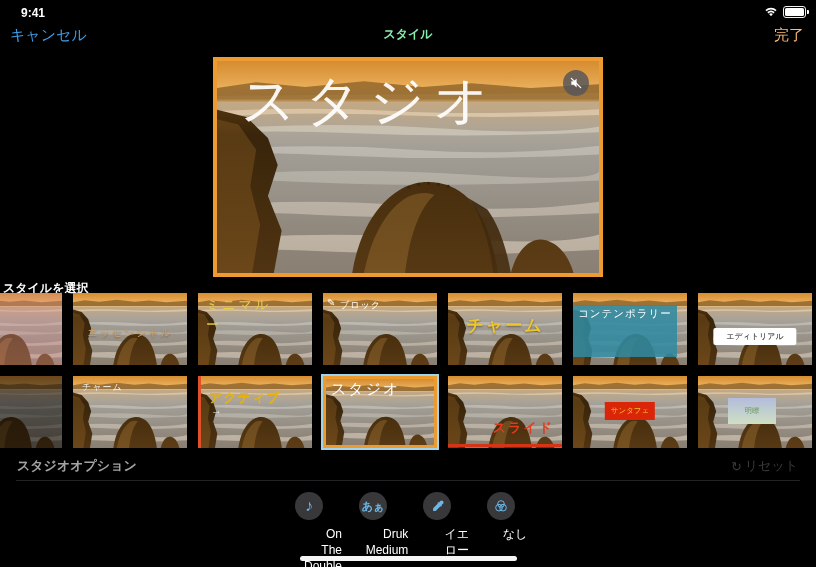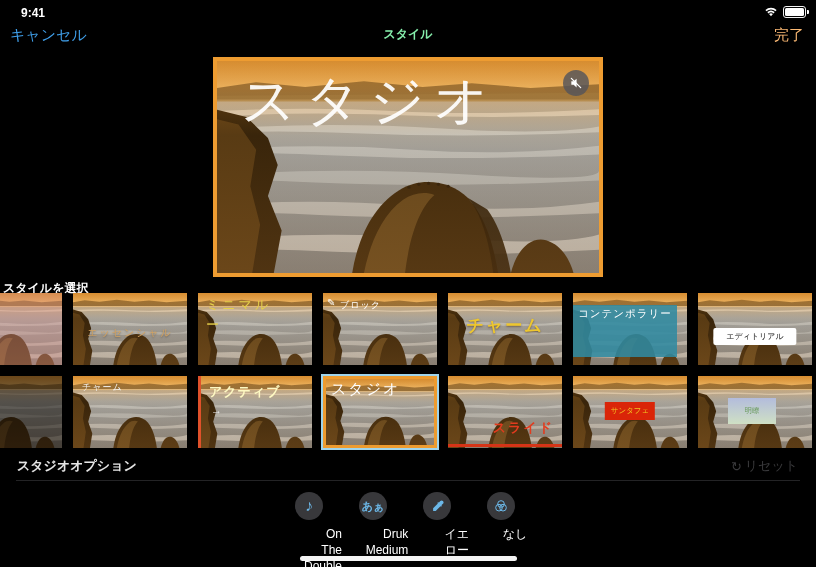--- a/index.html
+++ b/index.html
@@ -57,37 +57,37 @@
                                display:flex;justify-content:center;align-items:flex-start;padding-top:2px;}
 
   .v-editorial .thumb-label{left:50%;top:35px;transform:translateX(-50%);background:#fff;color:#111;
                             font-size:8px;padding:3px 13px;border-radius:2px;white-space:nowrap;}
 
   .v-modern .tint{background:rgba(8,6,4,.52);}
 
   .v-minimal .thumb-label{left:9px;top:5px;color:#f2f2f2;font-size:9px;letter-spacing:1px;}
 
   .v-active:before{content:"";position:absolute;left:0;top:0;bottom:0;width:3px;background:#e0512a;z-index:2;}
-  .v-active .thumb-label{left:11px;top:7px;color:#fef9c3;font-size:13px;font-weight:bold;letter-spacing:1px;}
+  .v-active .thumb-label{left:11px;top:13px;color:#eab308;font-size:13px;font-weight:bold;letter-spacing:1px;}
   .v-active .thumb-sub{left:13px;top:28px;color:#e8e8e8;font-size:11px;}
 
   .thumb.selected{border:3px solid #ED9B2F;box-shadow:0 0 0 2px #9FD4EC;}
   .v-studio .thumb-label{left:5px;top:1px;color:#fff;font-size:15px;letter-spacing:2px;}
 
   .v-slide .thumb-label{right:8px;top:43px;color:#E23B1E;font-size:13px;letter-spacing:2px;font-weight:bold;}
   .v-slide:after{content:"";position:absolute;left:0;right:0;bottom:1px;height:3px;background:#D53417;z-index:2;}
 
   .v-santafe .thumb-label{left:50%;top:26px;transform:translateX(-50%);background:#DA2508;color:#F2C522;
                           font-size:7.5px;padding:4px 6px;white-space:nowrap;}
 
   .v-clear .thumb-label{left:30px;top:22px;width:48px;height:26px;background:linear-gradient(180deg,#b3bcdc,#cfe0c4);
                         color:#6f9e63;font-size:7.5px;display:flex;align-items:center;justify-content:center;}
 
   
-  .options-heading{position:absolute;left:17px;top:457px;font-size:13px;font-weight:bold;color:#e5e5e5;}
+  .options-heading{position:absolute;left:17px;top:457px;font-size:13px;font-weight:bold;color:#a3a3a3;}
   .reset-btn{position:absolute;right:18px;top:457px;font-size:13px;color:#3A3A3C;cursor:pointer;display:flex;gap:3px;align-items:center;}
   .options-divider{position:absolute;left:16px;top:480px;width:784px;height:1px;background:#232325;}
 
   .option-buttons{position:absolute;left:277px;top:492px;display:flex;}
   .opt{width:64px;display:flex;flex-direction:column;align-items:center;cursor:pointer;}
   .opt-circle{width:28px;height:28px;border-radius:50%;background:#38383B;display:flex;align-items:center;justify-content:center;}
   .opt-label{margin-top:6px;font-size:12px;line-height:1.35;color:#fff;text-align:right;max-width:62px;padding-left:28px;}
   .glyph-blue{color:#6CB8E8;}
   .music-glyph{font-size:16px;}
   .aa-glyph{font-size:11px;font-weight:bold;}

